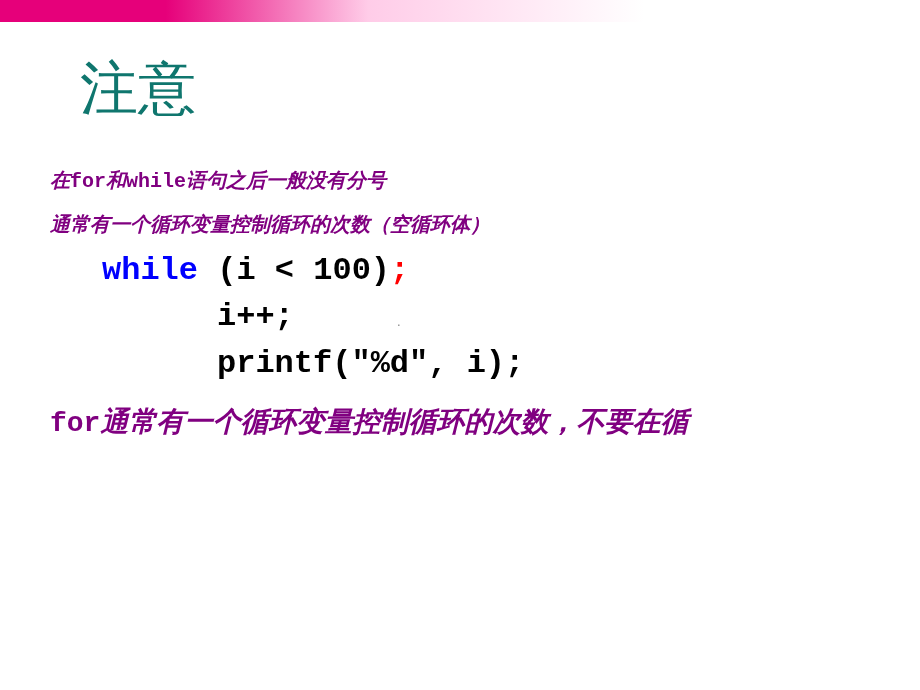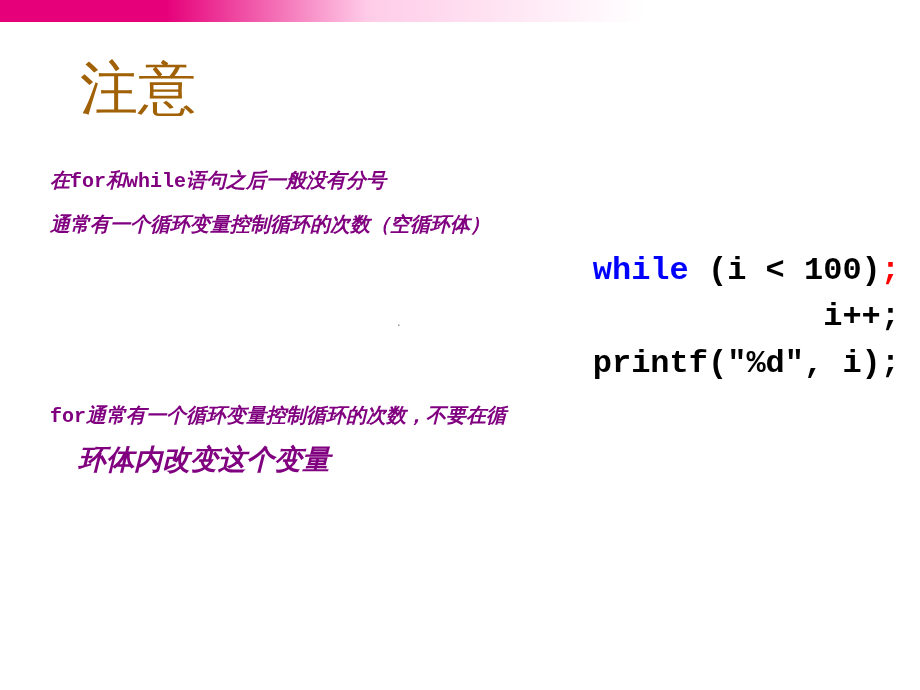--- a/index.html
+++ b/index.html
@@ -20,21 +20,21 @@
       background: linear-gradient(to right, #e6007a 0%, #e6007a 18%, #ffcce8 40%, #ffffff 70%);
     }
     .content {
       position: absolute;
       top: 50px;
       left: 50px;
       right: 20px;
     }
     .title {
       font-size: 58px;
-      color: #a16207;
+      color: #0f766e;
       font-family: Liberation Sans, sans-serif;
       margin-left: 30px;
       margin-bottom: 34px;
     }
     .line1, .line2 {
       font-size: 20px;
       font-family: "KaiTi", "STKaiti", serif;
       color: #800080;
       font-weight: bold;
       font-style: italic;
@@ -43,35 +43,34 @@
     }
     .kw {
       font-family: "Courier New", monospace;
       font-style: normal;
       color: #800080;
     }
     .code-block {
       margin-left: 52px;
       margin-top: 2px;
       margin-bottom: 10px;
-      text-align: right;
     }
     .code-line {
       font-family: "Courier New", monospace;
       font-size: 32px;
       font-weight: bold;
       line-height: 1.45;
       color: #000000;
       white-space: pre;
     }
     .keyword { color: #0000ff; }
     .semi { color: #ff0000; }
     .indent1 { padding-left: 115px; }
     .line3 {
-      font-size: 20px;
+      font-size: 28px;
       font-family: "KaiTi", "STKaiti", serif;
       color: #800080;
       font-weight: bold;
       font-style: italic;
       line-height: 1.8;
       margin-top: 6px;
     }
     .line3-cont {
       font-size: 28px;
       font-family: "KaiTi", "STKaiti", serif;
@@ -106,16 +105,15 @@
 
   <div class="code-block">
     <div class="code-line"><span class="keyword">while</span><span> (i &lt; 100)</span><span class="semi">;</span></div>
     <div class="code-line indent1">i++;</div>
     <div class="code-line indent1">printf("%d", i);</div>
   </div>
 
   <div class="line3">
     <span class="kw">for</span><span>通常有一个循环变量控制循环的次数，不要在循</span>
   </div>
-  <div class="line3-cont">环体内改变这个变量</div>
 </div>
 
 <div class="page-marker">.</div>
 
 </body></html>

